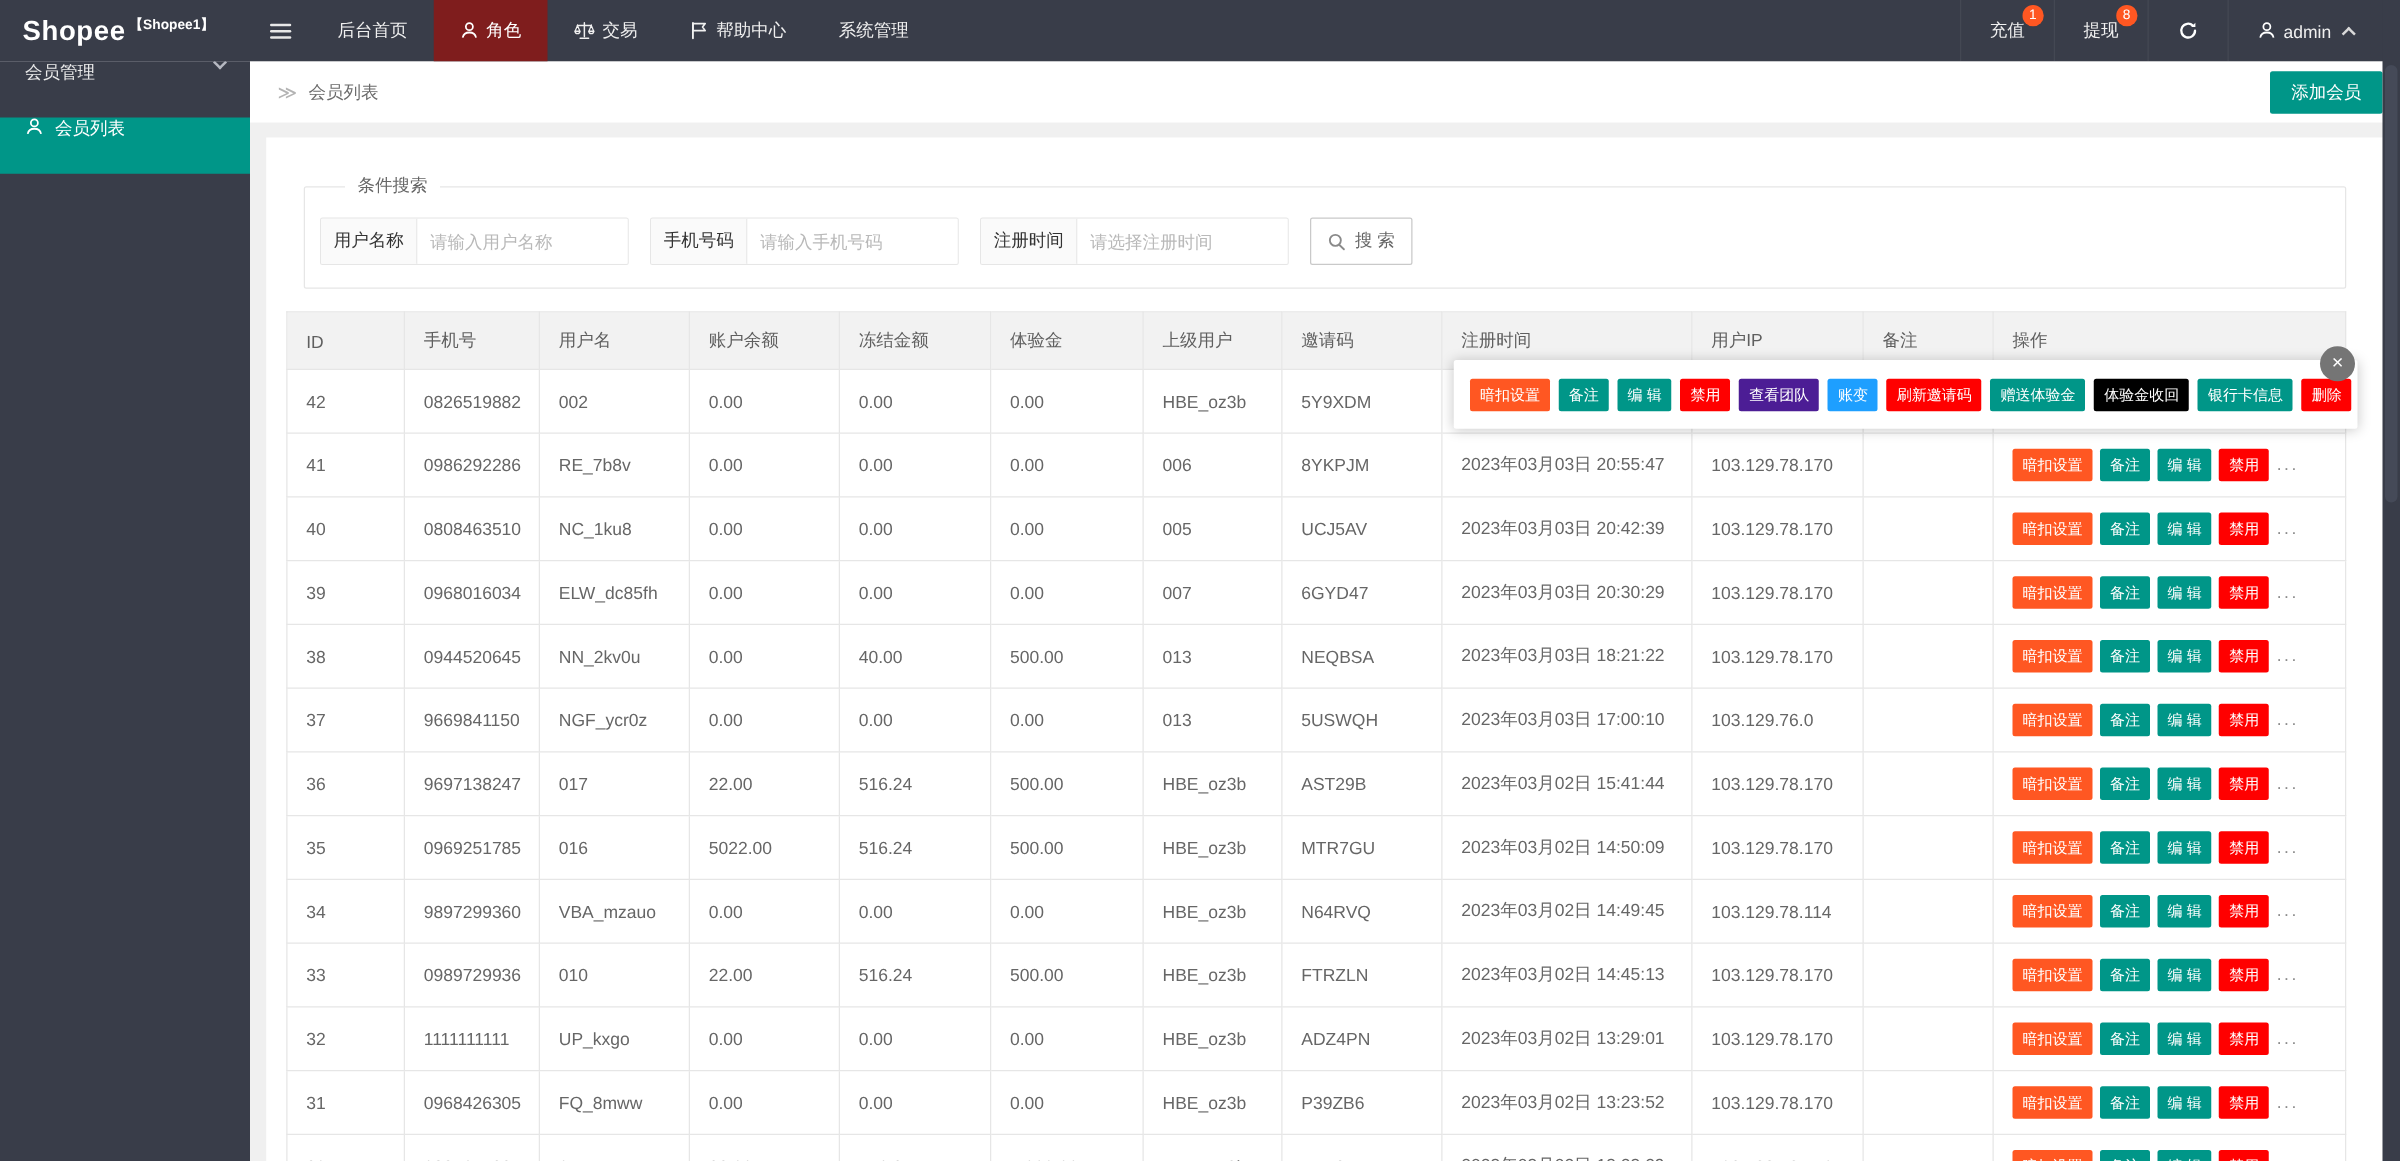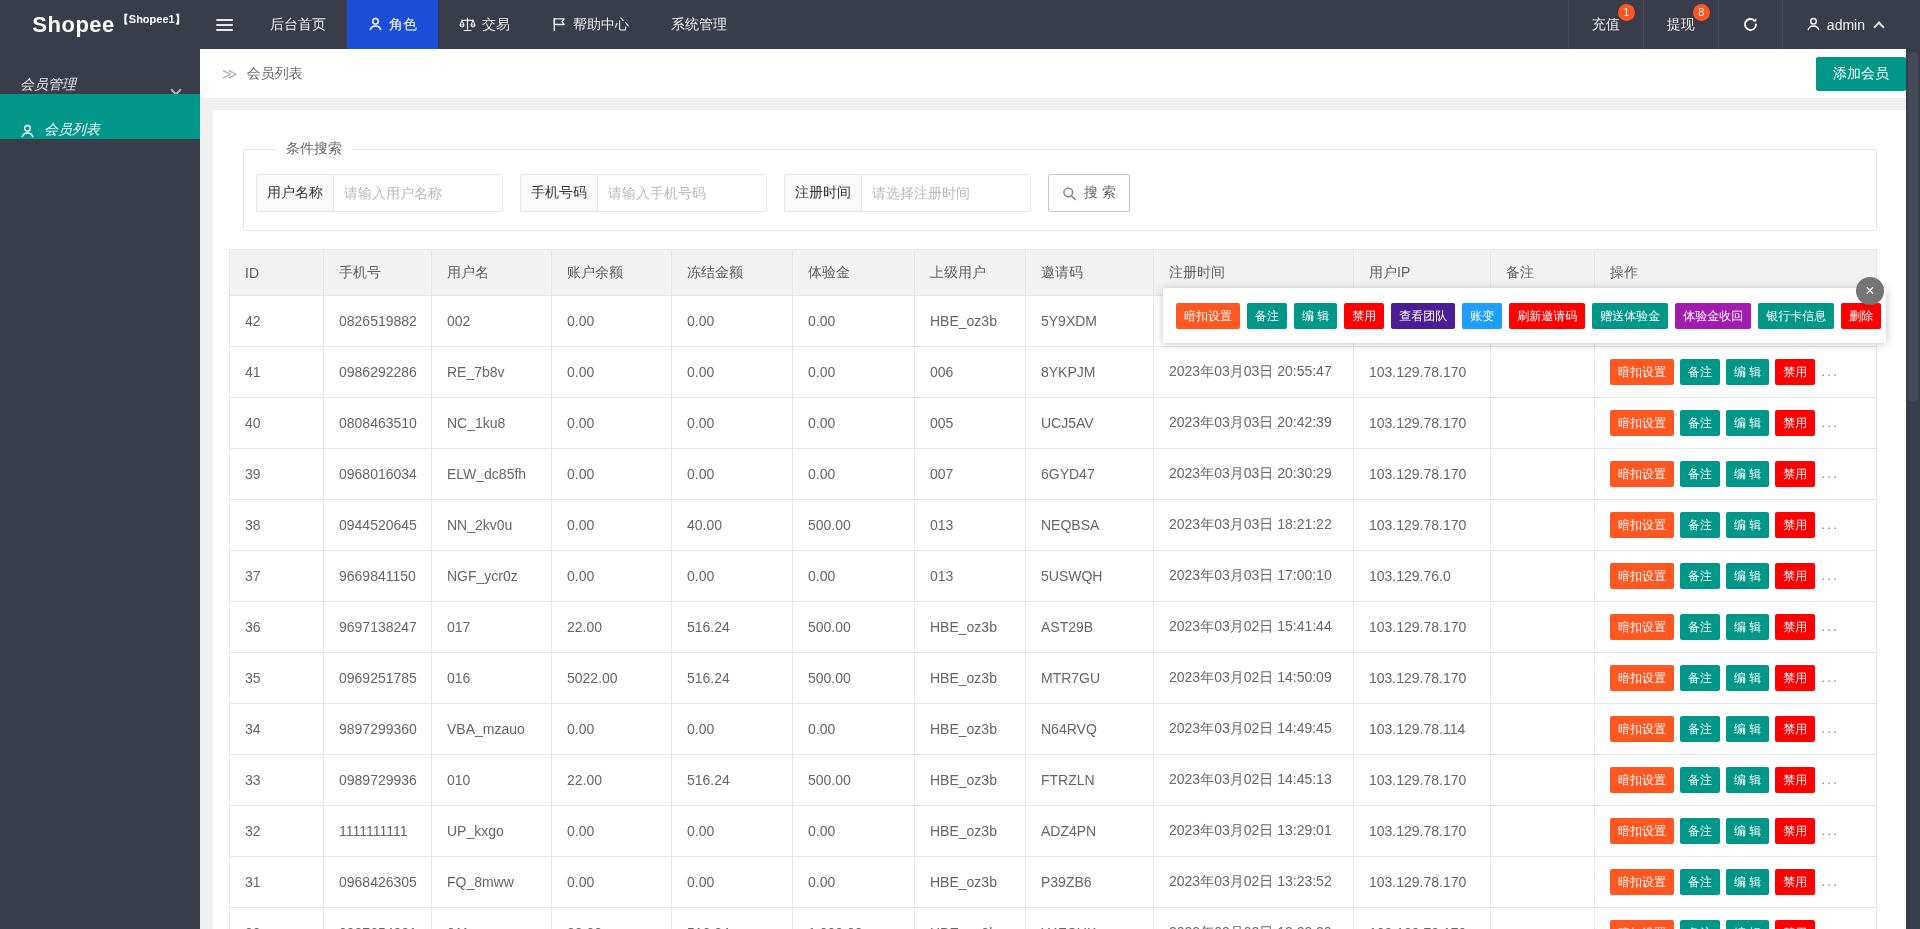--- a/index.html
+++ b/index.html
@@ -1,38 +1,38 @@
 <!DOCTYPE html>
 <html><head>
 <meta charset="utf-8">
 <style>
   * { box-sizing: border-box; margin: 0; padding: 0; }
   html,body { width:1920px; height:929px; overflow:hidden; }
   body { font-family:"Liberation Sans","DejaVu Sans",sans-serif; background:#f0f0f0; position:relative; font-size:14px; }
 
   
   .navbar { position:absolute; left:0; top:0; width:1920px; height:49px; background:#393d49; display:flex; align-items:stretch; color:#fff; z-index:30; }
-  .logo { width:200px; display:flex; align-items:center; padding-left:18px;justify-content:center; }
+  .logo { width:200px; display:flex; align-items:center; padding-left:18px; }
   .logo-main { font-size:22px; font-weight:bold; letter-spacing:.5px; }
   .logo-sub { font-size:11px; font-weight:bold; margin-left:3px; margin-top:-10px; }
   .nav-left { display:flex; align-items:stretch; }
   .nav-item { display:flex; align-items:center; gap:6px; padding:0 21px; font-size:14px; color:#f0f0f0; cursor:pointer; }
   .nav-item.hamburger { padding:0 16px; }
-  .nav-item.active { background:#1d4ed8; color:#fff; }
+  .nav-item.active { background:#7f1d1d; color:#fff; }
   .nav-right { margin-left:auto; display:flex; align-items:stretch; margin-right:14px; }
   .nav-right .nav-item { position:relative; border-left:1px solid rgba(255,255,255,.06); padding:0 23px; }
   .badge { position:absolute; top:4px; right:8px; min-width:17px; height:17px; line-height:17px; text-align:center; background:#ff5722; color:#fff; font-size:11px; border-radius:9px; padding:0 4px; }
   .hamb { display:inline-block; width:17px; }
   .hamb span { display:block; height:2px; background:#e8e8e8; margin:3px 0; border-radius:1px; }
   .icon-svg { display:inline-flex; align-items:center; }
   .chev-up { display:inline-block; width:8px; height:8px; border-left:2px solid #d9d9d9; border-top:2px solid #d9d9d9; transform:rotate(45deg); margin-top:4px; margin-left:4px; }
 
   
   .sidebar { position:absolute; left:0; top:49px; width:200px; height:880px; background:#393d49; z-index:20; }
-  .side-item { height:45px; display:flex; align-items:flex-end; padding:0 20px; color:#ebebeb; font-size:14px; cursor:pointer; position:relative;font-style:italic; }
+  .side-item { height:45px; display:flex; align-items:flex-start; padding:0 20px; color:#ebebeb; font-size:14px; cursor:pointer; position:relative; }
   .side-item .chev-down { position:absolute; right:20px; width:8px; height:8px; border-left:2px solid #b5b8c1; border-bottom:2px solid #b5b8c1; transform:rotate(-45deg); margin-top:-3px; }
   .side-item.active { background:#009688; color:#fff; }
   .side-item.child { background:#24272f; color:#d6d6d6; }
   .side-item .icon-svg { margin-right:9px; color:#cfd2d9; }
   .side-item.active .icon-svg { color:#fff; }
 
   
   .main { position:absolute; left:200px; top:49px; width:1720px; height:880px; background:#f0f0f0; overflow:hidden; }
   .breadcrumb-bar { height:49px; background:#fff; display:flex; align-items:center; padding:0 14px 0 22px; }
   .crumb-arrow { color:#b3b3b3; font-size:15px; }
@@ -412,21 +412,21 @@
         <div class="popup">
 
           <button class="act-btn" style="background: rgb(255, 87, 34);">暗扣设置</button>
             <button class="act-btn" style="background: rgb(0, 150, 136);">备注</button>
             <button class="act-btn" style="background: rgb(0, 150, 136);">编 辑</button>
             <button class="act-btn" style="background: rgb(255, 0, 0);">禁用</button>
             <button class="act-btn" style="background: #4c1d95;">查看团队</button>
             <button class="act-btn" style="background: rgb(30, 159, 255);">账变</button>
             <button class="act-btn" style="background: rgb(255, 0, 0);">刷新邀请码</button>
             <button class="act-btn" style="background: rgb(0, 150, 136);">赠送体验金</button>
-            <button class="act-btn" style="background: #a21caf;">体验金收回</button>
+            <button class="act-btn" style="background: #000000;">体验金收回</button>
             <button class="act-btn" style="background: rgb(0, 150, 136);">银行卡信息</button>
             <button class="act-btn" style="background: rgb(255, 0, 0);">删除</button>
             <div class="popup-close">×</div>
         </div>
       </div>
 
     </div>
   </div>
 </div>
 

